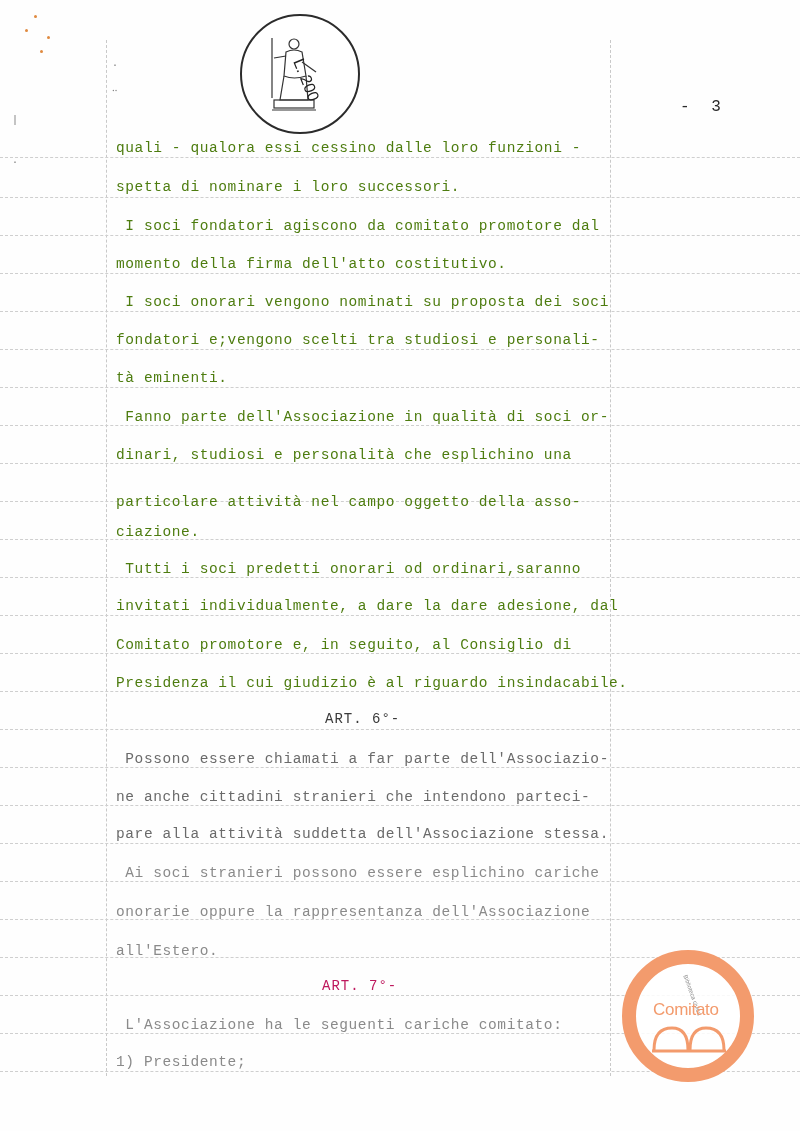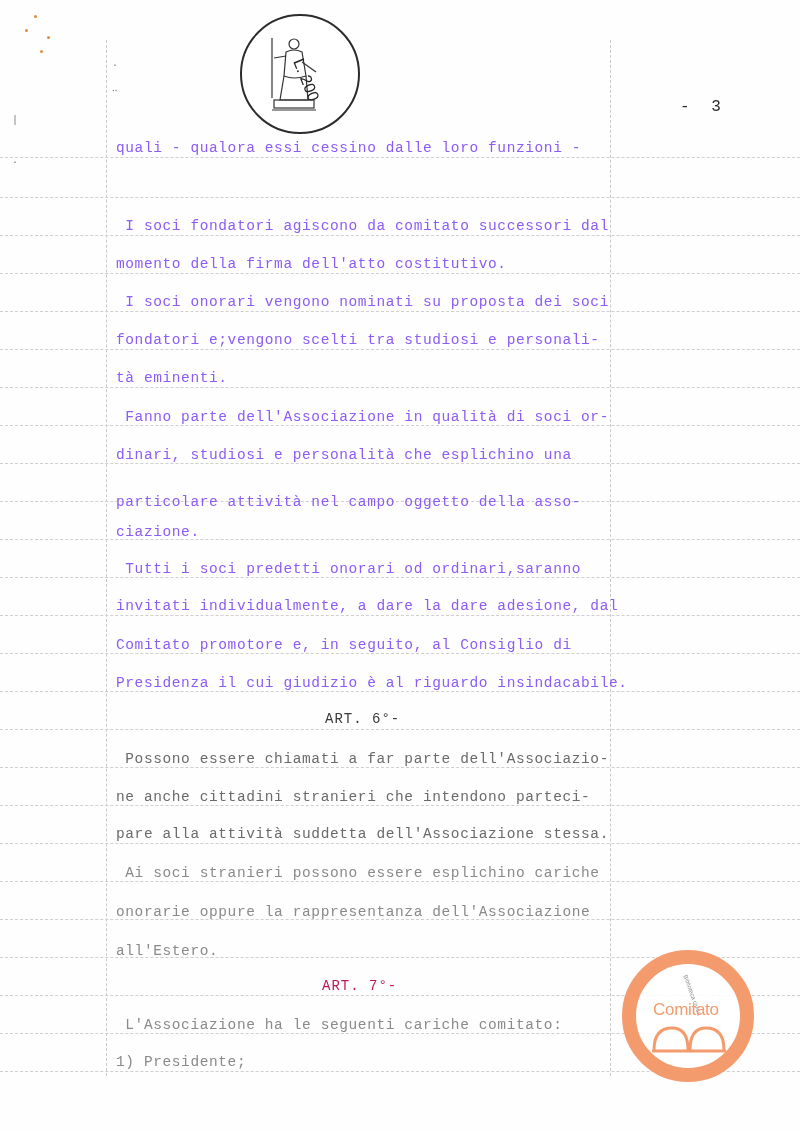--- a/index.html
+++ b/index.html
@@ -6,21 +6,21 @@
     body {
       width: 800px; height: 1131px; background: #ffffff; position: relative; overflow: hidden;
       font-family: "Liberation Mono", "DejaVu Sans Mono", monospace;
     }
     .page { position: absolute; inset: 0; background: #fefefe; }
     .vline { position: absolute; top: 40px; bottom: 55px; width: 0; border-left: 1px dashed #c9c9c9; }
     .vline.left { left: 106px; }
     .vline.right { left: 610px; }
     .hrule { position: absolute; left: 0; right: 0; height: 0; border-top: 1px dashed #cfcfcf; }
     .line {
-      position: absolute; white-space: pre; font-size: 14.5px; color: #8b5cf6;
+      position: absolute; white-space: pre; font-size: 14.5px; color: #4d7c0f;
       letter-spacing: 0.6px; line-height: 1;
     }
     .line.faint { color: #6a6a6a; }
     .line.fainter { color: #8a8a8a; }
     .art { position: absolute; font-size: 14px; color: #3a3a3a; letter-spacing: 1px; }
     .page-num { position: absolute; left: 680px; top: 98px; font-size: 16px; color: #2a2a2a; letter-spacing: 6px; }
     .stamp {
       position: absolute; left: 240px; top: 14px; width: 116px; height: 116px;
       border-radius: 50%; border: 2px solid #2b2b2b; background: #fff;
     }
@@ -96,21 +96,22 @@
         <rect x="10" y="72" width="40" height="8"></rect>
         <path d="M8 82 L52 82"></path>
       </g>
     </svg>
     <span class="stamp-value">L. 200</span>
   </div>
 
   <div class="page-num">- 3</div>
 
   <div class="line" style="left:116px;top:141px;">quali - qualora essi cessino dalle loro funzioni -</div>
-  <div class="line" style="left:116px;top:219px;"> I soci fondatori agiscono da comitato successori dal</div>
+  <div class="line" style="left:116px;top:180px;">spetta di nominare i loro successori.</div>
+  <div class="line" style="left:116px;top:219px;"> I soci fondatori agiscono da comitato promotore dal</div>
   <div class="line" style="left:116px;top:257px;">momento della firma dell'atto costitutivo.</div>
   <div class="line" style="left:116px;top:295px;"> I soci onorari vengono nominati su proposta dei soci</div>
   <div class="line" style="left:116px;top:333px;">fondatori e;vengono scelti tra studiosi e personali-</div>
   <div class="line" style="left:116px;top:371px;">tà eminenti.</div>
   <div class="line" style="left:116px;top:410px;"> Fanno parte dell'Associazione in qualità di soci or-</div>
   <div class="line" style="left:116px;top:448px;">dinari, studiosi e personalità che esplichino una</div>
   <div class="line" style="left:116px;top:467px;margin-top:28px;">particolare attività nel campo oggetto della asso-</div>
   <div class="line" style="left:116px;top:525px;">ciazione.</div>
   <div class="line" style="left:116px;top:562px;"> Tutti i soci predetti onorari od ordinari,saranno</div>
   <div class="line" style="left:116px;top:599px;">invitati individualmente, a dare la dare adesione, dal</div>

